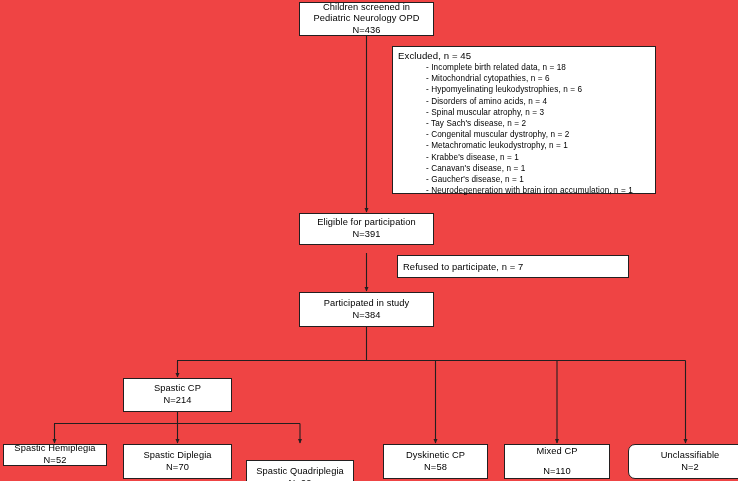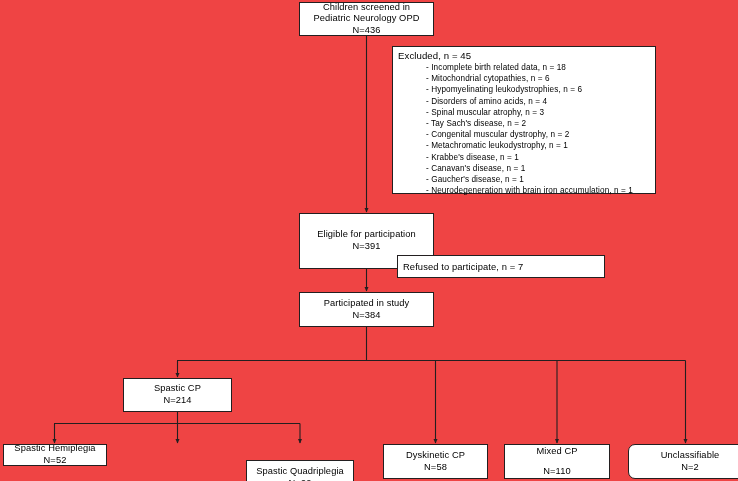--- a/index.html
+++ b/index.html
@@ -109,44 +109,48 @@
     <span class="excl-item">- Spinal muscular atrophy, n = 3</span>
     <span class="excl-item">- Tay Sach's disease, n = 2</span>
     <span class="excl-item">- Congenital muscular dystrophy, n = 2</span>
     <span class="excl-item">- Metachromatic leukodystrophy, n = 1</span>
     <span class="excl-item">- Krabbe's disease, n = 1</span>
     <span class="excl-item">- Canavan's disease, n = 1</span>
     <span class="excl-item">- Gaucher's disease, n = 1</span>
     <span class="excl-item">- Neurodegeneration with brain iron accumulation, n = 1</span>
   </div>
 
-  <div class="box" style="left:299px; top:213px; width:135px; height:56px;">
+  <div class="box" style="left:299px; top:213px; width:135px; height:32px;">
     <span class="ln">Eligible for participation</span>
     <span class="ln">N=391</span>
   </div>
 
-  <div class="box box-left" style="left:397px; top:255px; width:208px; height:23px; justify-content:center;">
+  <div class="box box-left" style="left:397px; top:255px; width:232px; height:23px; justify-content:center;">
     <span class="refused-txt">Refused to participate, n = 7</span>
   </div>
 
   <div class="box" style="left:299px; top:292px; width:135px; height:35px;">
     <span class="ln">Participated in study</span>
     <span class="ln">N=384</span>
   </div>
 
   <div class="box" style="left:123px; top:378px; width:109px; height:34px;">
     <span class="ln">Spastic CP</span>
     <span class="ln">N=214</span>
   </div>
 
   <div class="box" style="left:3px; top:444px; width:104px; height:22px;">
     <span class="ln">Spastic Hemiplegia</span>
     <span class="ln">N=52</span>
   </div>
 
+  <div class="box" style="left:123px; top:444px; width:109px; height:35px;">
+    <span class="ln">Spastic Diplegia</span>
+    <span class="ln">N=70</span>
+  </div>
 
   <div class="box" style="left:246px; top:460px; width:108px; height:35px;">
     <span class="ln">Spastic Quadriplegia</span>
     <span class="ln">N=92</span>
   </div>
 
   <div class="box" style="left:383px; top:444px; width:105px; height:35px;">
     <span class="ln">Dyskinetic CP</span>
     <span class="ln">N=58</span>
   </div>

